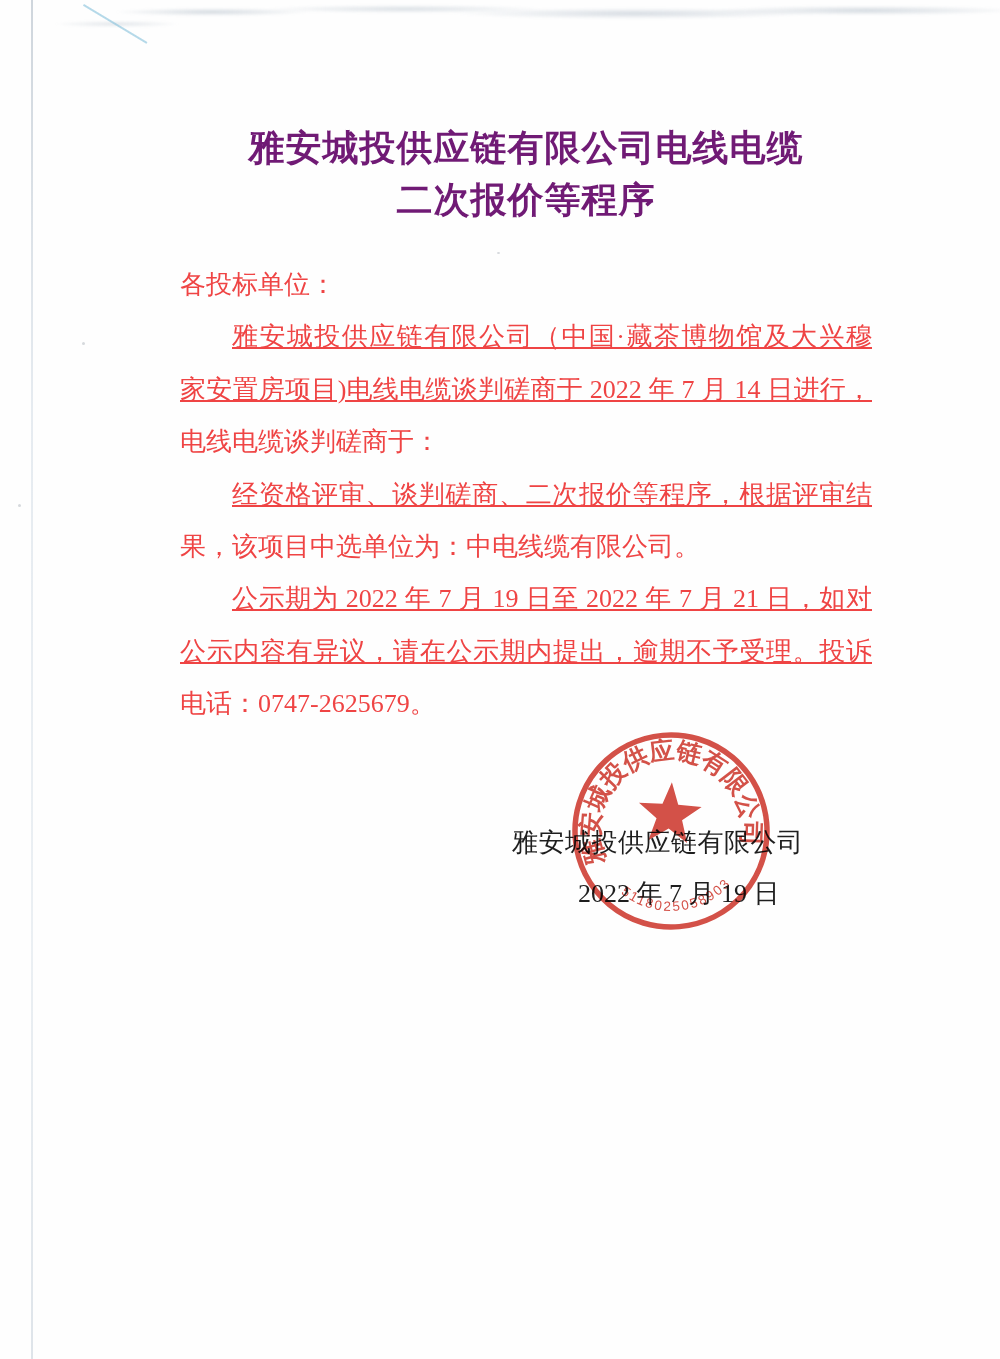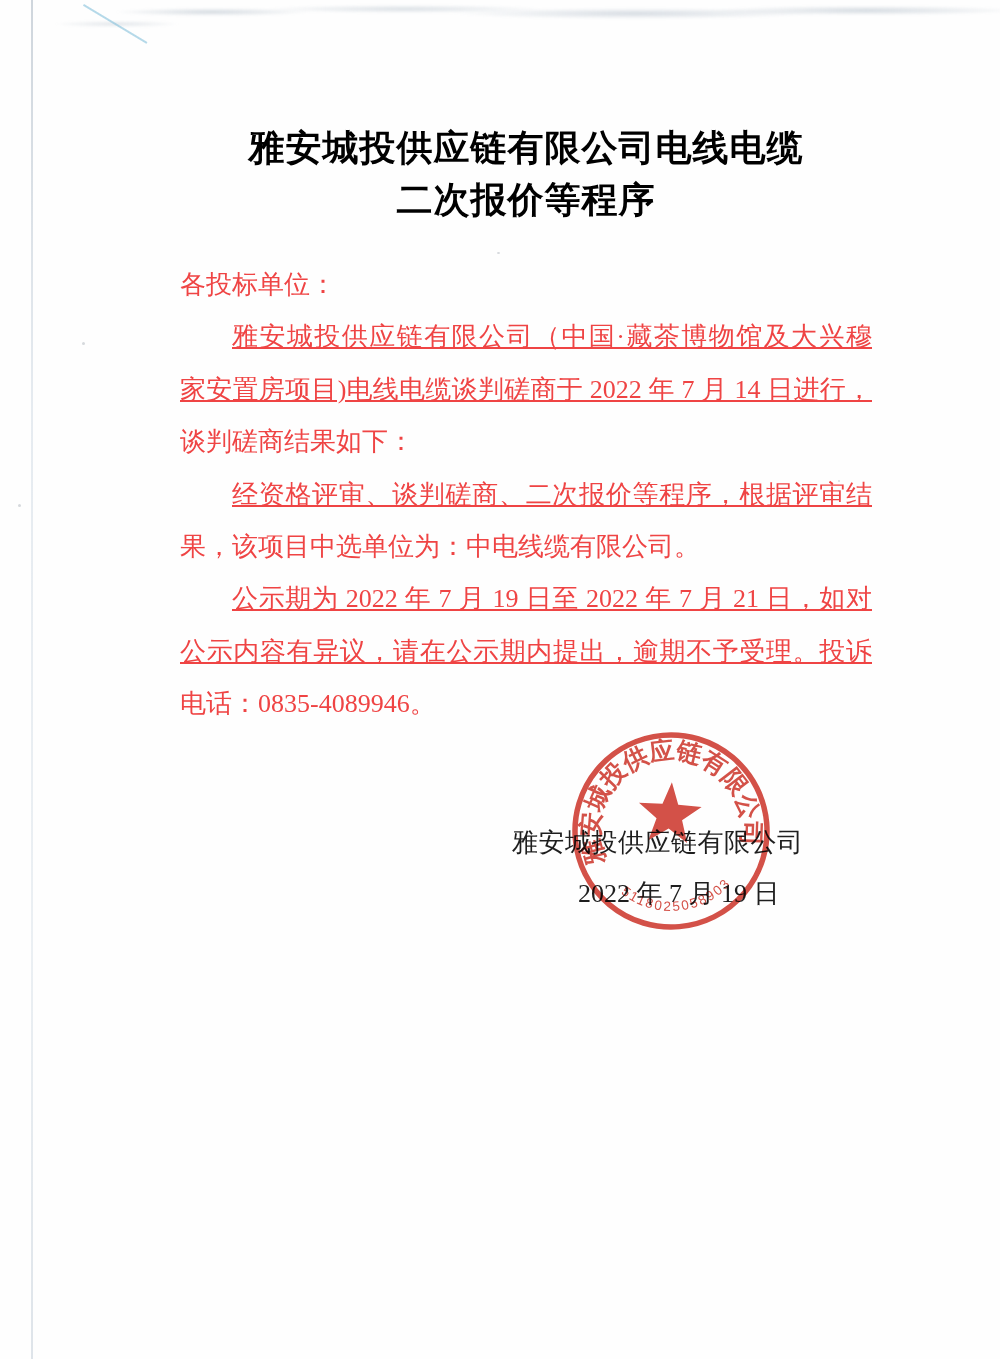--- a/index.html
+++ b/index.html
@@ -53,21 +53,21 @@
 
   
   .doc-title {
     position: absolute;
     left: 180px; top: 122px; width: 692px;
     text-align: center;
     font-family: "Liberation Sans", sans-serif;
     font-weight: 700;
     font-size: 36px;
     line-height: 52px;
-    color: #000000;
+    color: #701a75;
     letter-spacing: 1px;
   }
 
   .doc-body {
     position: absolute;
     left: 180px; top: 259px; width: 692px;
     font-size: 26px;
     color: #ef4444;
   }
   .bl {
@@ -139,26 +139,26 @@
 
   <div class="doc-title">
     <div>雅安城投供应链有限公司电线电缆</div>
     <div>二次报价等程序</div>
   </div>
 
   <div class="doc-body">
     <div class="bl">各投标单位：</div>
     <div class="bl just ind">雅安城投供应链有限公司（中国·藏茶博物馆及大兴穆</div>
     <div class="bl just">家安置房项目)电线电缆谈判磋商于 2022 年 7 月 14 日进行，</div>
-    <div class="bl">谈判磋商结果如下：</div>
+    <div class="bl">电线电缆谈判磋商于：</div>
     <div class="bl just ind">经资格评审、谈判磋商、二次报价等程序，根据评审结</div>
     <div class="bl">果，该项目中选单位为：中电线缆有限公司。</div>
     <div class="bl just ind">公示期为 2022 年 7 月 19 日至 2022 年 7 月 21 日，如对</div>
     <div class="bl just">公示内容有异议，请在公示期内提出，逾期不予受理。投诉</div>
-    <div class="bl">电话：0835-4089946。</div>
+    <div class="bl">电话：0747-2625679。</div>
   </div>
 
   <div class="sig-company">雅安城投供应链有限公司</div>
   <div class="sig-date">2022 年 7 月 19 日</div>
 
   <div class="seal">
     <svg viewBox="-110 -110 220 220" width="220" height="220" xmlns="http://www.w3.org/2000/svg">
       <defs>
         <path id="seal-arc-top" d="M -67.66 24.62 A 72 72 0 1 1 67.66 24.62" fill="none"></path>
         <path id="seal-arc-bottom" d="M -61.28 51.42 A 80 80 0 0 0 61.28 51.42" fill="none"></path>

